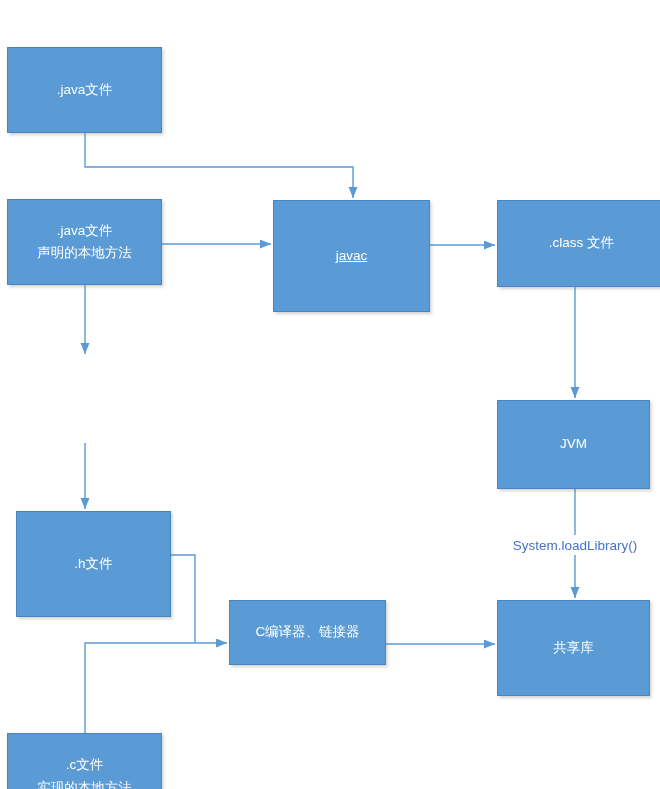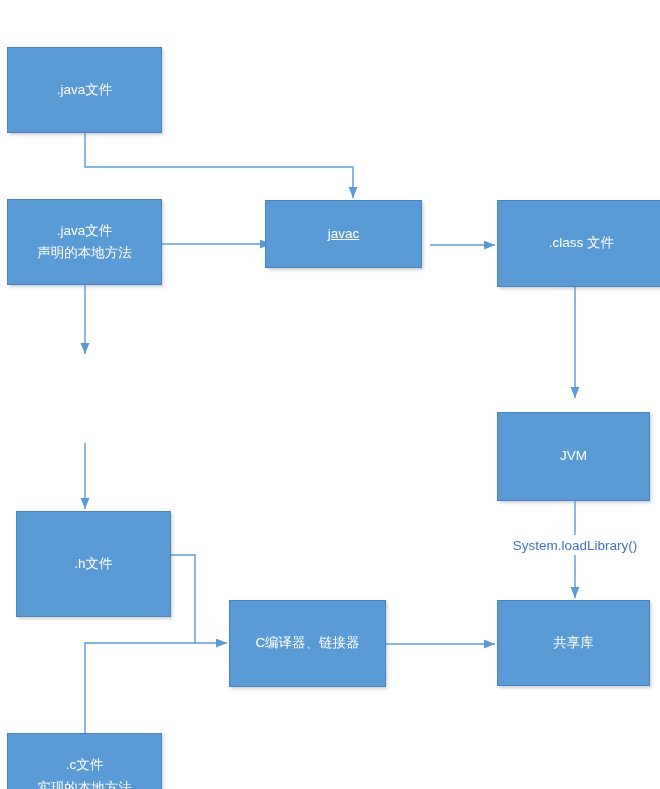--- a/index.html
+++ b/index.html
@@ -34,26 +34,26 @@
     white-space:pre-line;
     box-sizing:border-box;
   }
   
   .n-java     {left:7px;  top:5px;   width:155px;height:86px;}
   .n-javanat  {left:7px;  top:157px; width:155px;height:86px;}
   .n-javah    {left:7px;  top:314px; width:155px;height:87px;}
   .n-hfile    {left:16px;  top:469px; width:155px;height:106px;}
   .n-cfile    {left:7px;  top:691px; width:155px;height:87px;}
   
-  .n-javac    {left:265px;top:158px; width:157px;height:68px;text-decoration:underline;}
-  .n-ccomp    {left:229px;top:558px; width:157px;height:87px;}
+  .n-javac    {left:273px;top:158px; width:157px;height:112px;text-decoration:underline;}
+  .n-ccomp    {left:229px;top:558px; width:157px;height:65px;}
   
   .n-class    {left:497px;top:158px; width:169px;height:87px;}
-  .n-jvm      {left:497px;top:370px; width:153px;height:89px;}
-  .n-shared   {left:497px;top:558px; width:153px;height:86px;}
+  .n-jvm      {left:497px;top:358px; width:153px;height:89px;}
+  .n-shared   {left:497px;top:558px; width:153px;height:96px;}
   .edge-label{
     position:absolute;
     left:500px;top:493px;width:150px;height:20px;
     background:var(--canvas-bg);
     color:var(--edge-label);
     font-size:13.5px;
     display:flex;align-items:center;justify-content:center;
     white-space:nowrap;
     text-align:center;
   }

